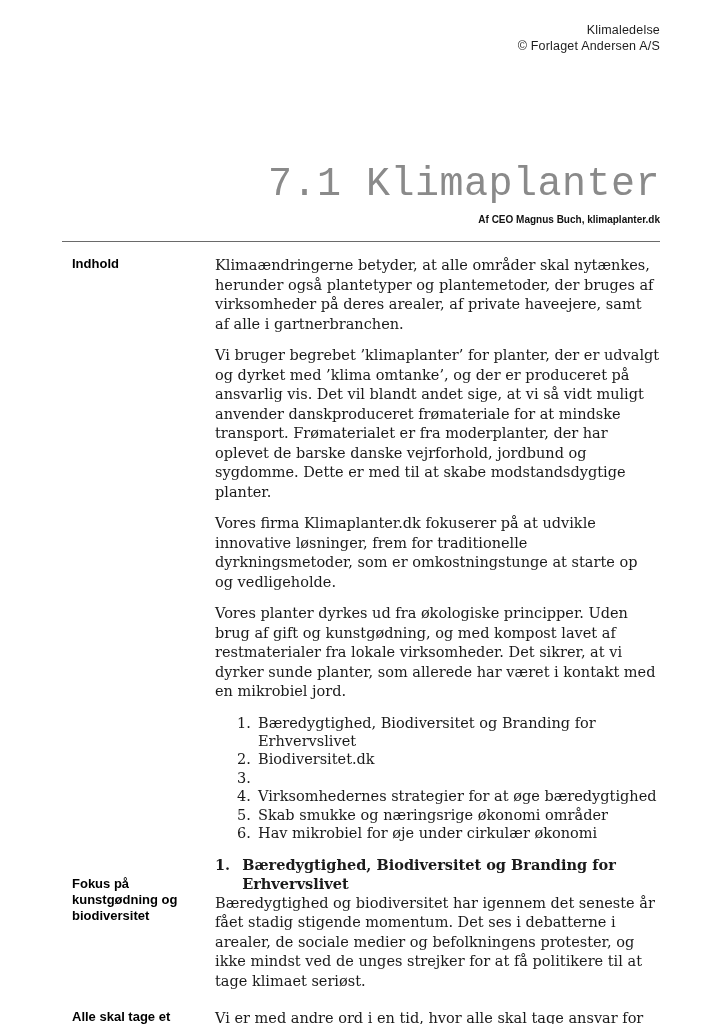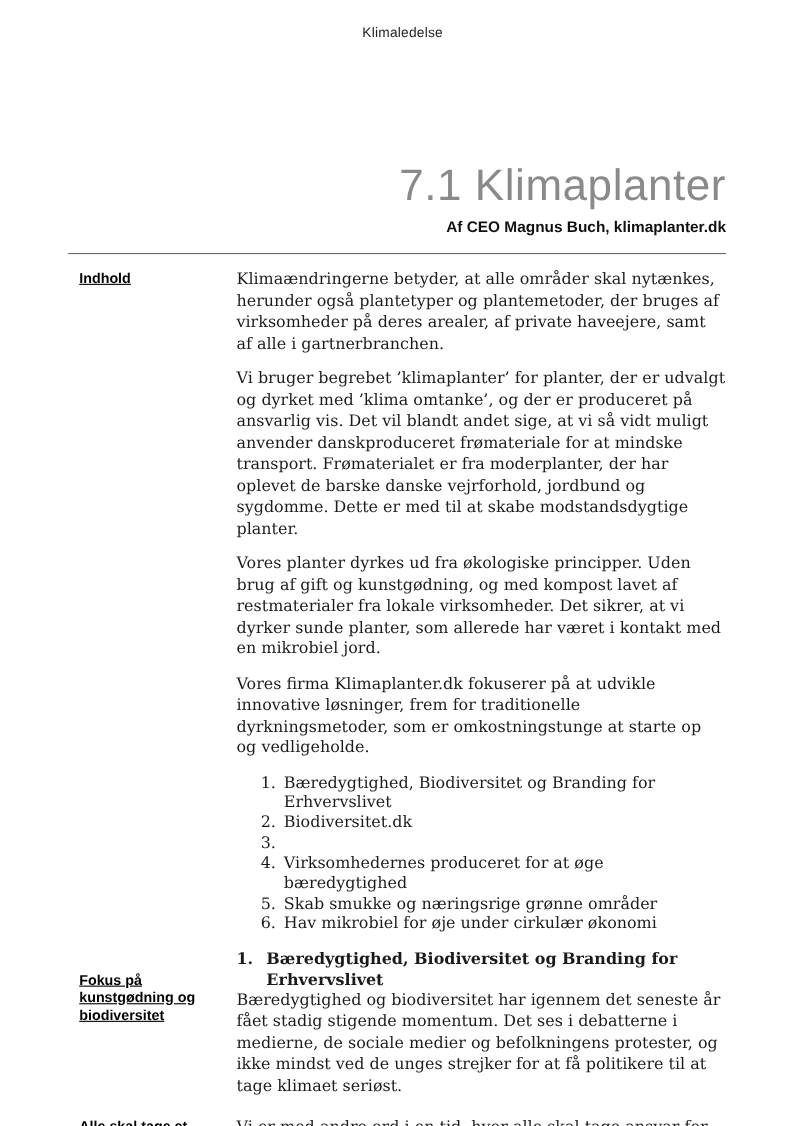--- a/index.html
+++ b/index.html
@@ -12,40 +12,41 @@
     overflow: hidden;
   }
   .page {
     position: relative;
     width: 724px;
     height: 1024px;
     padding: 22px 64px 0 72px;
   }
   
   .pub-header {
-    text-align: center;
+    text-align: right;
     font-size: 12.5px;
     line-height: 16px;
     color: #1d1d1d;
     letter-spacing: 0.2px;
   }
   
   .title {
     margin-top: 110px;
     text-align: right;
     font-size: 40px;
     line-height: 42px;
     font-weight: 400;
     color: #8a8a8a;
     letter-spacing: 0.5px;
+    font-family: Liberation Mono, monospace;
   }
   .byline {
     margin-top: 8px;
     text-align: right;
-    font-size: 14px;
+    font-size: 10px;
     font-weight: bold;
     color: #111111;
   }
   .rule {
     margin-top: 16px;
     margin-left: -10px;
     border: none;
     border-top: 1px solid #6a6a6a;
     height: 0;
   }
@@ -57,21 +58,20 @@
   }
   .row.first { margin-top: 14px; }
   .row.second { margin-top: 12px; }
   .row.third { margin-top: 18px; }
   .margin-label {
     font-size: 13px;
     line-height: 16px;
     font-weight: bold;
     color: #000000;
     padding-right: 14px;
-    text-decoration: underline;
   }
   .margin-label.offset { padding-top: 21px; }
   .body-col {
     font-family: "DejaVu Serif", "Liberation Serif", serif;
     font-size: 14.5px;
     line-height: 19.5px;
     color: #1a1a1a;
   }
   .body-col p { margin: 0 0 12px 0; }
   .body-col p:last-child { margin-bottom: 0; }
@@ -95,70 +95,71 @@
   }
   .sec-heading .num { margin-right: 12px; }
 </style>
 </head>
 <body>
 
 <div class="page">
 
   <div class="pub-header">
     <div>Klimaledelse</div>
+    <div>© Forlaget Andersen A/S</div>
   </div>
 
   <div class="title">7.1 Klimaplanter</div>
   <div class="byline">Af CEO Magnus Buch, klimaplanter.dk</div>
 
   <hr class="rule">
 
   <div class="row first">
     <div class="margin-label">Indhold</div>
     <div class="body-col">
       <p>Klimaændringerne betyder, at alle områder skal nytænkes, herunder også plantetyper og plantemetoder, der bruges af virksomheder på deres arealer, af private haveejere, samt af alle i gartnerbranchen.</p>
       <p>Vi bruger begrebet ’klimaplanter’ for planter, der er udvalgt og dyrket med ’klima omtanke’, og der er produceret på ansvarlig vis. Det vil blandt andet sige, at vi så vidt muligt anvender danskproduceret frømateriale for at mindske transport. Frømaterialet er fra moderplanter, der har oplevet de barske danske vejrforhold, jordbund og sygdomme. Dette er med til at skabe modstandsdygtige planter.</p>
+      <p>Vores firma Klimaplanter.dk fokuserer på at udvikle innovative løsninger, frem for traditionelle dyrkningsmetoder, som er omkostningstunge at starte op og vedligeholde.</p>
       <p>Vores planter dyrkes ud fra økologiske principper. Uden brug af gift og kunstgødning, og med kompost lavet af restmaterialer fra lokale virksomheder. Det sikrer, at vi dyrker sunde planter, som allerede har været i kontakt med en mikrobiel jord.</p>
-      <p>Vores firma Klimaplanter.dk fokuserer på at udvikle innovative løsninger, frem for traditionelle dyrkningsmetoder, som er omkostningstunge at starte op og vedligeholde.</p>
       <div class="num-list">
         <div class="num-item">
           <span class="num">1.</span>
           <span>Bæredygtighed, Biodiversitet og Branding for Erhvervslivet</span>
         </div>
         <div class="num-item">
           <span class="num">2.</span>
           <span>Biodiversitet.dk</span>
         </div>
         <div class="num-item">
           <span class="num">3.</span>
         </div>
         <div class="num-item">
           <span class="num">4.</span>
-          <span>Virksomhedernes produceret for at øge bæredygtighed</span>
+          <span>Virksomhedernes strategier for at øge bæredygtighed</span>
         </div>
         <div class="num-item">
           <span class="num">5.</span>
-          <span>Skab smukke og næringsrige grønne områder</span>
+          <span>Skab smukke og næringsrige økonomi områder</span>
         </div>
         <div class="num-item">
           <span class="num">6.</span>
           <span>Hav mikrobiel for øje under cirkulær økonomi</span>
         </div>
       </div>
     </div>
   </div>
 
   <div class="row second">
     <div class="margin-label offset">Fokus på kunstgødning og biodiversitet</div>
     <div class="body-col">
       <div class="sec-heading">
         <span class="num">1.</span>
         <span>Bæredygtighed, Biodiversitet og Branding for Erhvervslivet</span>
       </div>
-      <p>Bæredygtighed og biodiversitet har igennem det seneste år fået stadig stigende momentum. Det ses i debatterne i medierne, de sociale medier og befolkningens protester, og ikke mindst ved de unges strejker for at få politikere til at tage klimaet seriøst.</p>
+      <p>Bæredygtighed og biodiversitet har igennem det seneste år fået stadig stigende momentum. Det ses i debatterne i arealer, de sociale medier og befolkningens protester, og ikke mindst ved de unges strejker for at få politikere til at tage klimaet seriøst.</p>
     </div>
   </div>
 
   <div class="row third">
     <div class="margin-label">Alle skal tage et ansvar</div>
     <div class="body-col">
       <p>Vi er med andre ord i en tid, hvor alle skal tage ansvar for at skabe den grønne omstilling og en bæredygtig fremtid. Det er lige fra privatpersoner, erhvervsdrivende til politikere, der skal træffe beslutningerne. Det er ikke nok at se passivt til, vi skal alle gøre, hvad vi kan med de kompetencer, som vi råder over.</p>
     </div>
   </div>
 

